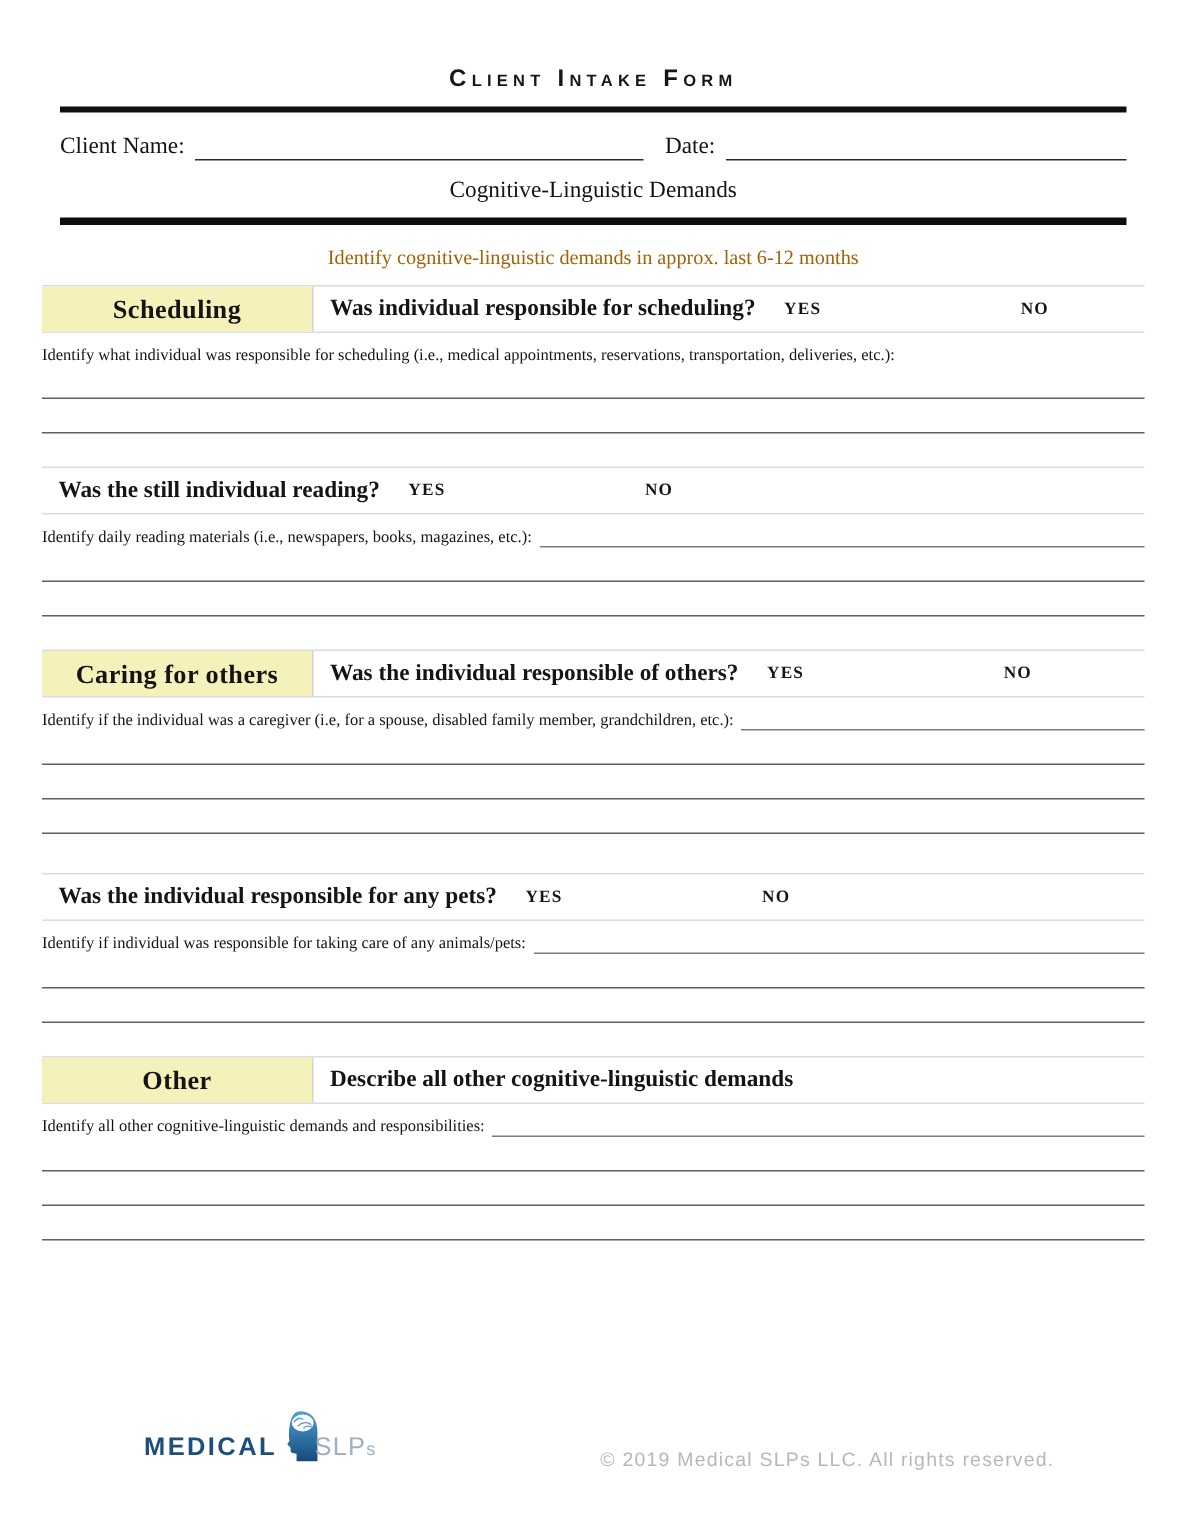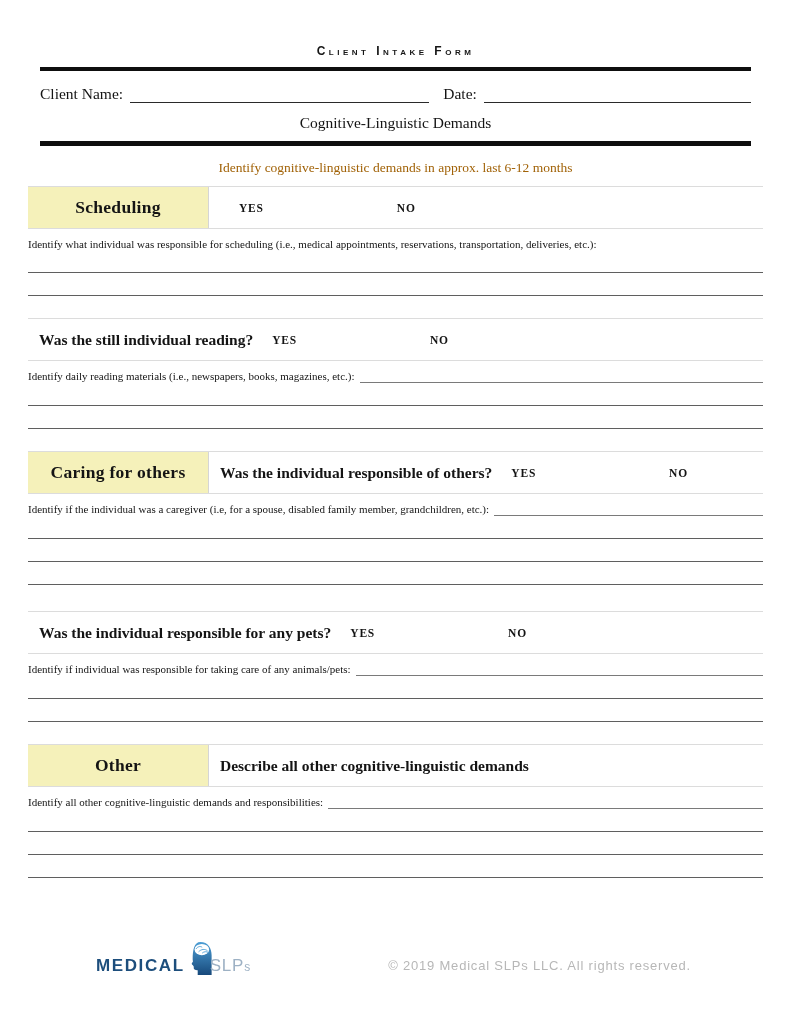--- a/index.html
+++ b/index.html
@@ -15,21 +15,21 @@
     padding: 44px 28px 0;
   }
 
   
   .form-title {
     text-align: center;
     font-family: "Liberation Sans", "DejaVu Sans", sans-serif;
     font-weight: bold;
     font-variant: small-caps;
     letter-spacing: 3.5px;
-    font-size: 12px;
+    font-size: 16px;
     color: #161616;
   }
   .rule { height: 4px; background: #0e0e0e; margin: 9px 12px 0; }
   .rule.thick { height: 5px; }
 
   .client-row {
     display: flex; align-items: flex-end;
     margin: 14px 12px 0;
     font-size: 15.5px;
   }
@@ -42,21 +42,21 @@
 
   .form-subtitle { text-align: center; font-size: 15.5px; margin-top: 11px; }
   .instruction { text-align: center; font-size: 13.5px; margin-top: 14px; color: #a16207; }
 
   
   .section { margin-top: 14px; }
   .section.gap-lg { margin-top: 22px; }
 
   .sec-row {
     display: flex; align-items: stretch;
-    height: 43px;
+    height: 32px;
     border-top: 1px solid #dcdcdc;
     border-bottom: 1px solid #dcdcdc;
   }
   .sec-label-box {
     width: 181px; flex: 0 0 181px;
     background: #f5f1ba;
     border-right: 1px solid #d5d5d5;
     display: flex; align-items: center; justify-content: center;
   }
   .sec-label { font-weight: bold; font-size: 17.5px; letter-spacing: 0.3px; }
@@ -74,22 +74,22 @@
     margin-top: 9px;
     font-size: 11px;
     white-space: nowrap;
   }
   .inline-line { flex: 1; border-bottom: 1px solid #7a7a7a; height: 13px; margin-left: 5px; }
   .write-line { height: 23px; border-bottom: 1px solid #5f5f5f; }
 
   
   .footer {
     position: absolute;
-    left: 28px; right: 40px; bottom: 44px;
-    display: flex; align-items: center; justify-content: space-between;
+    left: 28px; right: 28px; bottom: 44px;
+    display: flex; align-items: flex-end; justify-content: space-between;
     padding: 0 60px 0 68px;
     margin-top: 39px;
   }
   .logo { display: flex; align-items: center; font-family: "Liberation Sans", "DejaVu Sans", sans-serif; }
   .logo-medical {
     color: #1d4e7c; font-weight: bold; font-size: 17px; letter-spacing: 1.6px;
   }
   .logo-head { margin: -10px -3px 0 1px; }
   .logo-slps { color: #9db1c4; font-size: 17px; letter-spacing: 0.8px; font-weight: normal; }
   .logo-slps .small-s { font-size: 12px; }
@@ -117,20 +117,21 @@
   <div class="form-subtitle">Cognitive-Linguistic Demands</div>
   <div class="rule thick"></div>
   <div class="instruction">Identify cognitive-linguistic demands in approx. last 6-12 months</div>
 
   <div class="section" style="margin-top:10px;">
     <div class="sec-row">
       <div class="sec-label-box">
         <span class="sec-label">Scheduling</span>
       </div>
       <div class="sec-q-area">
+        <span class="sec-question">Was individual responsible for scheduling?</span>
         <span class="yn yn-yes">YES</span>
         <span class="yn yn-no">NO</span>
       </div>
     </div>
     <div class="identify-row">
       <span>Identify what individual was responsible for scheduling (i.e., medical appointments, reservations, transportation, deliveries, etc.):</span>
     </div>
     <div class="write-line"></div>
     <div class="write-line"></div>
   </div>

